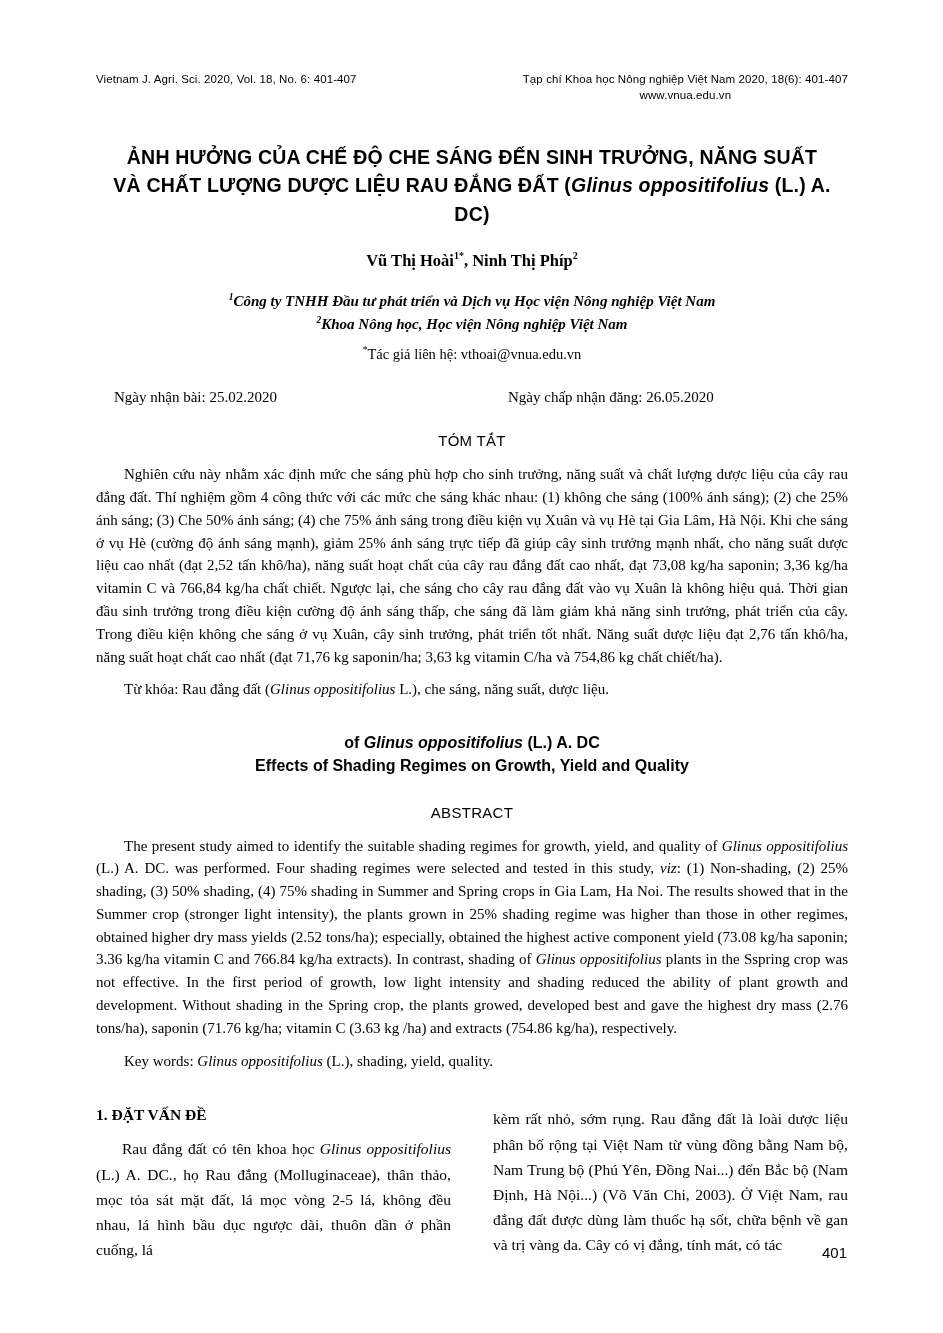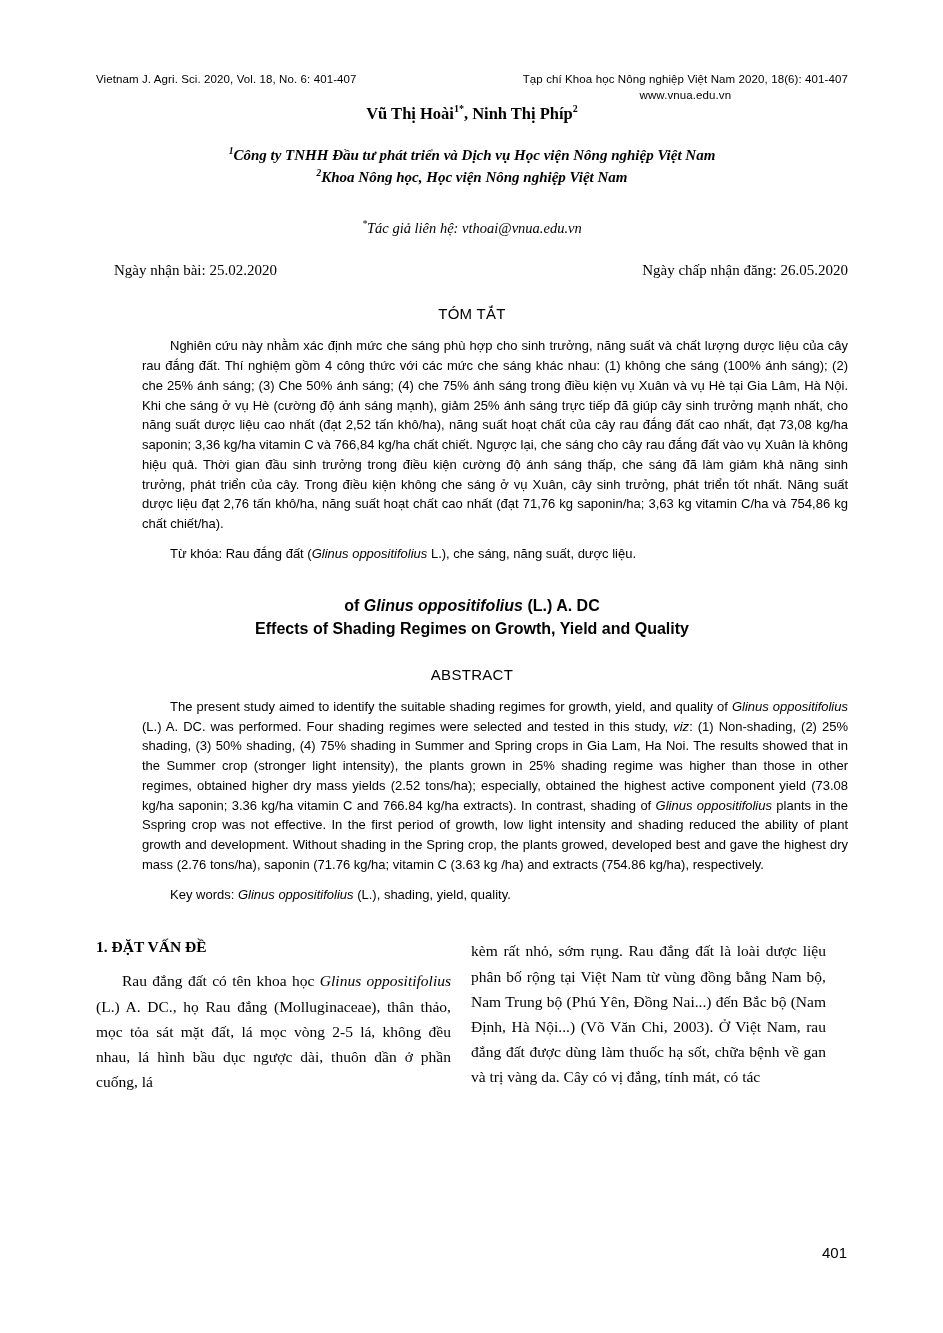--- a/index.html
+++ b/index.html
@@ -52,94 +52,93 @@
     font-size: 19.5px;
     line-height: 1.45;
     letter-spacing: 0.2px;
   }
   .title-line2 .ital {
     font-style: italic;
   }
 
   
   .authors {
+    margin-top: 22px;
     text-align: center;
     font-family: "Liberation Serif", serif;
     font-weight: bold;
     font-size: 16.5px;
   }
   .authors sup { font-size: 10px; font-weight: bold; }
 
   .affil {
     margin-top: 20px;
     text-align: center;
     font-family: "Liberation Serif", serif;
     font-style: italic;
     font-weight: bold;
     font-size: 15px;
     line-height: 1.5;
   }
   .affil sup { font-size: 9.5px; }
 
   .corr {
-    margin-top: 30px;
-    text-align: center;
-    font-family: "Liberation Serif", serif;
-    font-style: italic;
+    margin-top: 10px;
+    text-align: center;
+    font-family: "Liberation Serif", serif;
     font-size: 14.5px;
   }
   .corr sup { font-size: 9.5px; }
 
   
   .dates {
     margin-top: 26px;
     display: flex;
     font-size: 15px;
   }
   .date-left { width: 50%; padding-left: 18px; }
-  .date-right { width: 50%; text-align: right; padding-left: 54px;}
+  .date-right { width: 50%; text-align: left; padding-left: 54px;}
 
   
   .sec-center {
     margin-top: 26px;
     text-align: center;
     font-family: "Liberation Sans", sans-serif;
     font-size: 15px;
     letter-spacing: 0.3px;
   }
 
   
   .para {
-    font-family: Liberation Sans, sans-serif;
-    font-size: 13px;
+    font-family: Liberation Serif, serif;
+    font-size: 15px;
     line-height: 1.52;
     text-align: justify;
     text-indent: 28px;
     margin-top: 14px;
-    margin-left: 46px;
   }
   .para.tight { margin-top: 10px; }
   .para .ital { font-style: italic; }
 
   
   .entitle {
     margin-top: 30px;
     text-align: center;
     font-family: "Liberation Sans", sans-serif;
     font-weight: bold;
     font-size: 16px;
     line-height: 1.45;
   }
   .entitle .ital { font-style: italic; }
 
   
   .cols {
     margin-top: 34px;
     display: flex;
-    gap: 20px;
+    gap: 42px;
   }
   .col { width: 355px; }
   .col-head {
     font-family: "Liberation Serif", serif;
     font-weight: bold;
     font-size: 15.5px;
     margin-bottom: 12px;
   }
   .bodypara {
     font-family: "Liberation Serif", serif;
@@ -167,20 +166,24 @@
   <div class="content">
 
     <div class="runhead">
       <div class="runhead-left">Vietnam J. Agri. Sci. 2020, Vol. 18, No. 6: 401-407</div>
       <div class="runhead-right">
         <div>Tạp chí Khoa học Nông nghiệp Việt Nam 2020, 18(6): 401-407</div>
         <div>www.vnua.edu.vn</div>
       </div>
     </div>
 
+    <div class="title-block">
+      <div>ẢNH HƯỞNG CỦA CHẾ ĐỘ CHE SÁNG ĐẾN SINH TRƯỞNG, NĂNG SUẤT</div>
+      <div class="title-line2"><span>VÀ CHẤT LƯỢNG DƯỢC LIỆU RAU ĐẮNG ĐẤT (</span><span class="ital">Glinus oppositifolius</span><span> (L.) A. DC)</span></div>
+    </div>
 
     <div class="authors"><span>Vũ Thị Hoài</span><sup>1*</sup><span>, </span><span>Ninh Thị Phíp</span><sup>2</sup></div>
 
     <div class="affil">
       <div><sup>1</sup><span>Công ty TNHH Đầu tư phát triển và Dịch vụ Học viện Nông nghiệp Việt Nam</span></div>
       <div><sup>2</sup><span>Khoa Nông học, Học viện Nông nghiệp Việt Nam</span></div>
     </div>
 
     <div class="corr"><sup>*</sup><span>Tác giả liên hệ: vthoai@vnua.edu.vn</span></div>
 

